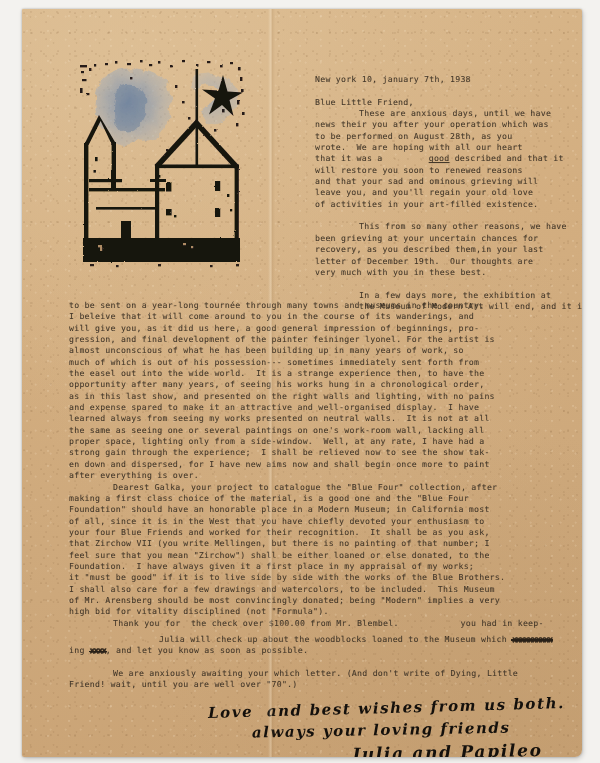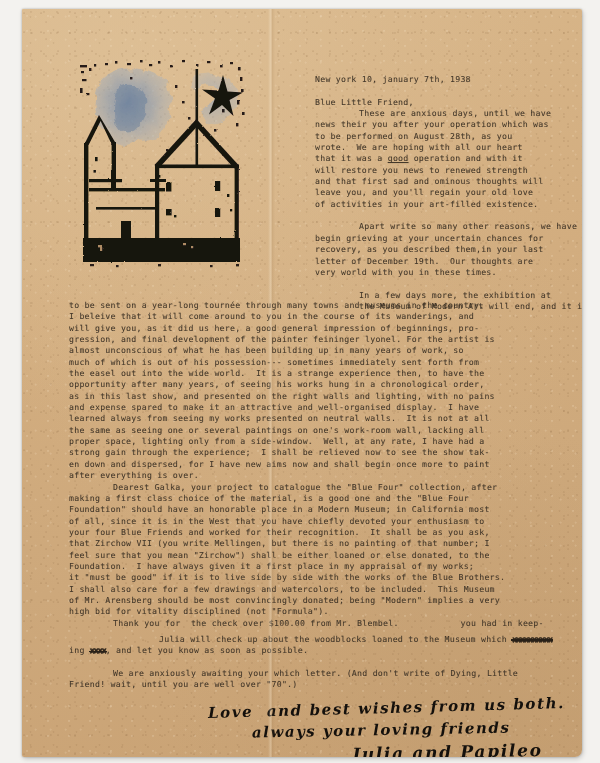--- a/index.html
+++ b/index.html
@@ -84,21 +84,21 @@
     opacity: 0.93;
     text-shadow: 0.35px 0.25px 0 rgba(58,48,36,0.30);
   }
   .block-right { left: 293px; top: 65px; }
   .block-wide  { left: 47px;  top: 291px; }
   .block-sig   { left: 47px;  top: 625px; }
 
   .typed .indent  { display: inline-block; width: 44px; }
   .typed .indent-lg { display: inline-block; width: 90px; }
   .typed .gap     { display: inline-block; width: 62px; }
-  .typed .uline   { text-decoration: underline; text-underline-offset: 1px; }
+  .typed .uline   { text-decoration: underline; text-underline-offset: 1px; margin-left: 41px; }
   .typed .blank   { display: block; height: 11.35px; }
 
   
   .struck {
     position: relative;
     display: inline-block;
     color: #1d1711;
     font-weight: normal;
     letter-spacing: -0.9px;
     text-shadow: 0.6px 0 0 #1d1711, -0.5px 0 0 #241c14, 0 0.5px 0 #1d1711;
@@ -302,30 +302,30 @@
         </g>
       </svg>
     </div>
 
     <div class="typed block-right"><span>New york 10, january 7th, 1938</span>
 <span class="blank"></span><span>Blue Little Friend,</span>
 <span class="indent"></span><span>These are anxious days, until we have</span>
 <span>news their you after your operation which was</span>
 <span>to be performed on August 28th, as you</span>
 <span>wrote.  We are hoping with all our heart</span>
-<span>that it was a </span><span class="uline">good</span><span> operation and with it</span>
-<span>will restore you news to renewed strength</span>
-<span>and that first sad and ominous thoughts will</span>
+<span>that it was a </span><span class="uline">good</span><span> described and that it</span>
+<span>will restore you soon to renewed reasons</span>
+<span>and that your sad and ominous grieving will</span>
 <span>leave you, and you'll regain your old love</span>
 <span>of activities in your art-filled existence.</span>
-<span class="blank"></span><span class="indent"></span><span>Apart write so many other reasons, we have</span>
-<span>begin grieving at your uncertain chances for</span>
+<span class="blank"></span><span class="indent"></span><span>This from so many other reasons, we have</span>
+<span>been grieving at your uncertain chances for</span>
 <span>recovery, as you described them,in your last</span>
 <span>letter of December 19th.  Our thoughts are</span>
-<span>very world with you in these times.</span>
+<span>very much with you in these best.</span>
 <span class="blank"></span><span class="indent"></span><span>In a few days more, the exhibition at</span>
 <span class="indent"></span><span>the Museum of Modern Art will end, and it is</span></div>
 
     <div class="typed block-wide"><span>to be sent on a year-long tournée through many towns and museums in the country.</span>
 <span>I beleive that it will come around to you in the course of its wanderings, and</span>
 <span>will give you, as it did us here, a good general impression of beginnings, pro-</span>
 <span>gression, and final development of the painter feininger lyonel. For the artist is</span>
 <span>almost unconscious of what he has been building up in many years of work, so</span>
 <span>much of which is out of his possession--- sometimes immediately sent forth from</span>
 <span>the easel out into the wide world.  It is a strange experience then, to have the</span>

